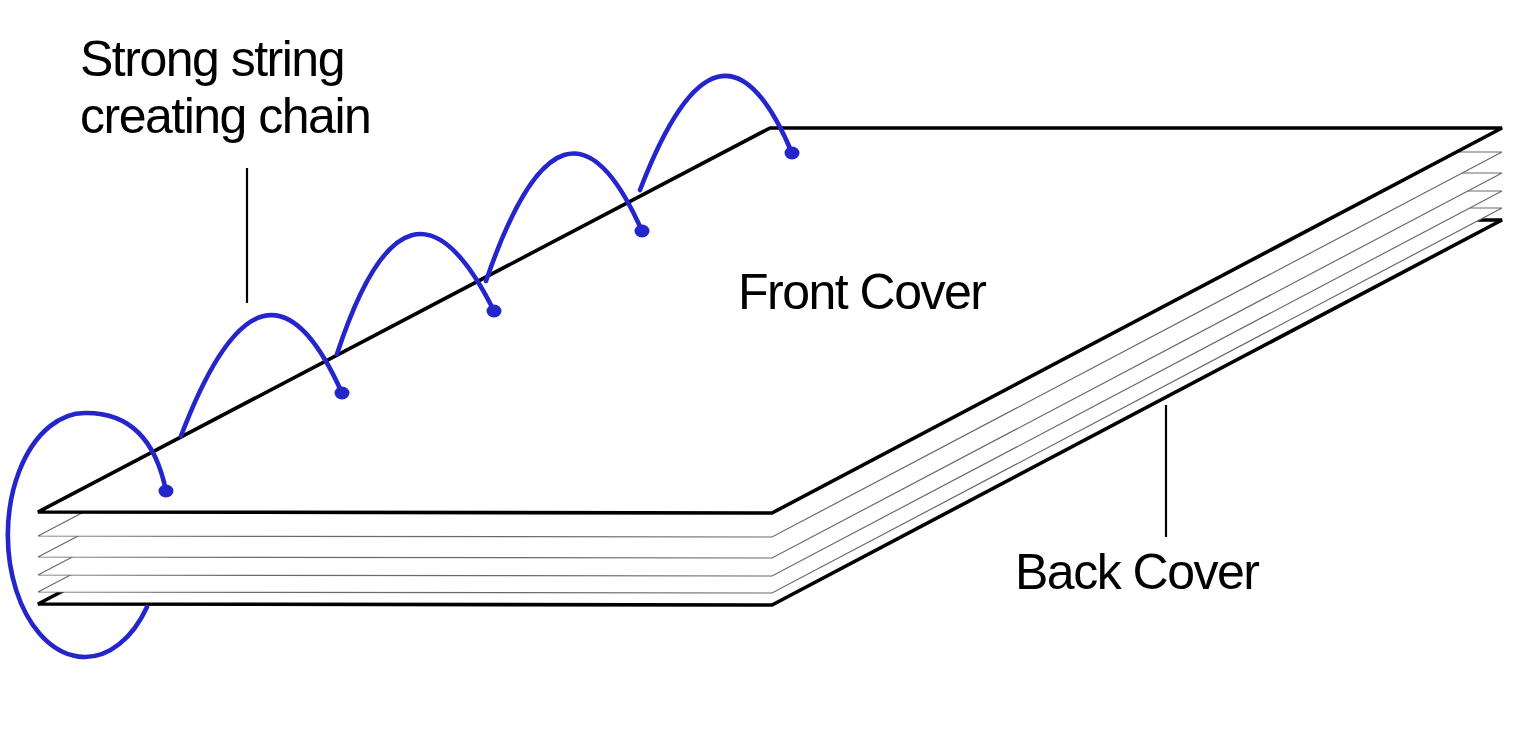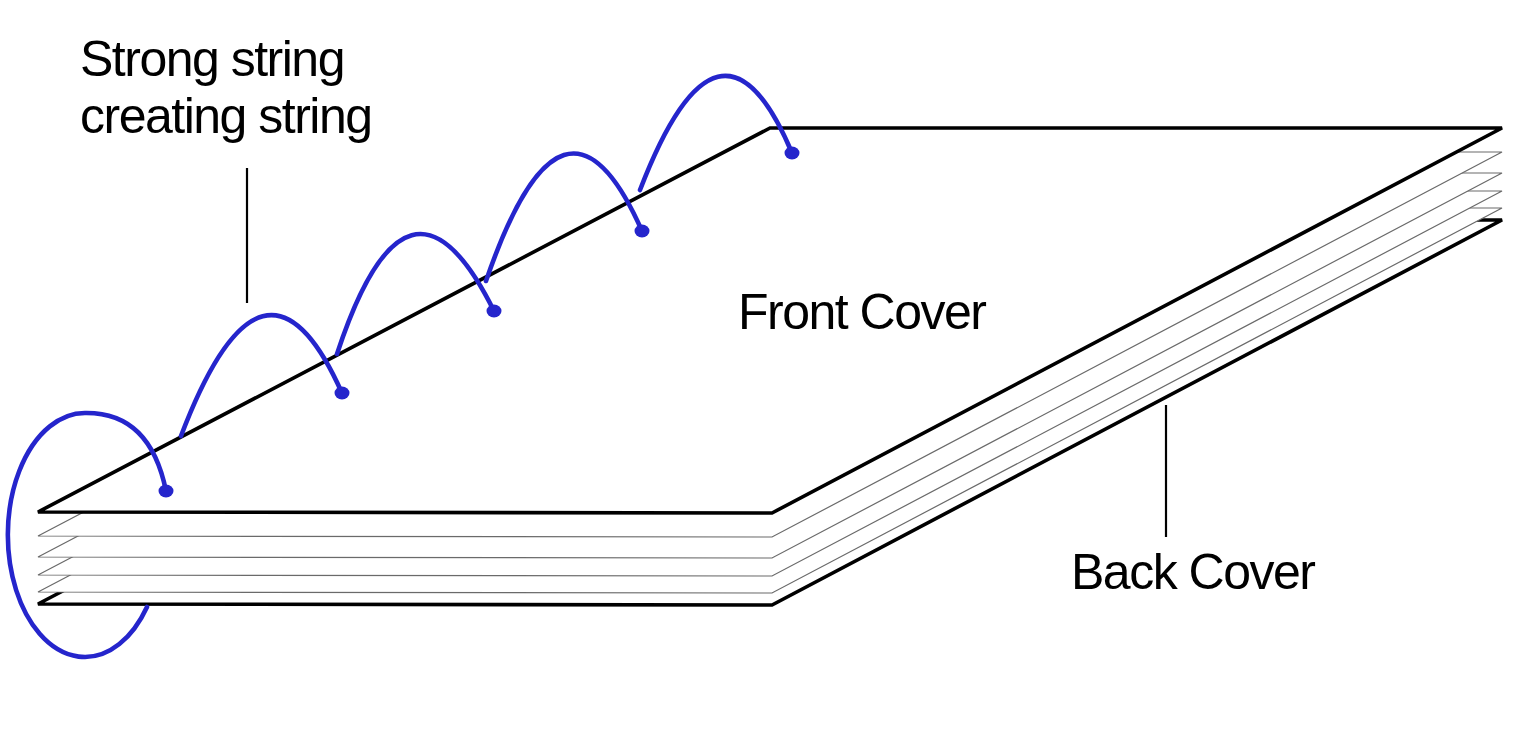--- a/index.html
+++ b/index.html
@@ -41,22 +41,22 @@
   .diagram-label{
     position:absolute;
     font-size:50px;
     line-height:57px;
     letter-spacing:-1.5px;
     color:#000;
     white-space:nowrap;
   }
   .diagram-label .line{display:block;}
   #label-string{left:80px;top:31px;}
-  #label-front{left:738px;top:284px;}
-  #label-back{left:1071px;top:544px;}
+  #label-front{left:738px;top:264px;}
+  #label-back{left:1015px;top:544px;}
 </style>
 </head>
 <body>
 
 <div class="canvas">
 
   <svg class="diagram-svg" width="1539" height="736" viewBox="0 0 1539 736">
 
     <g>
       <path class="cover" d="M 38 604 L 770 220 L 1502 220 L 772 605 Z"></path>
@@ -81,20 +81,20 @@
         <ellipse class="dot" cx="792" cy="153" rx="7.5" ry="6.5"></ellipse>
       </g>
     </g>
 
     <line class="pointer" x1="247" y1="168" x2="247" y2="303"></line>
     <line class="pointer" x1="1166" y1="405" x2="1166" y2="537"></line>
   </svg>
 
   <div class="diagram-label" id="label-string">
     <span class="line">Strong string</span>
-    <span class="line">creating string</span>
+    <span class="line">creating chain</span>
   </div>
 
   <div class="diagram-label" id="label-front">Front Cover</div>
 
   <div class="diagram-label" id="label-back">Back Cover</div>
 
 </div>
 
 </body></html>

